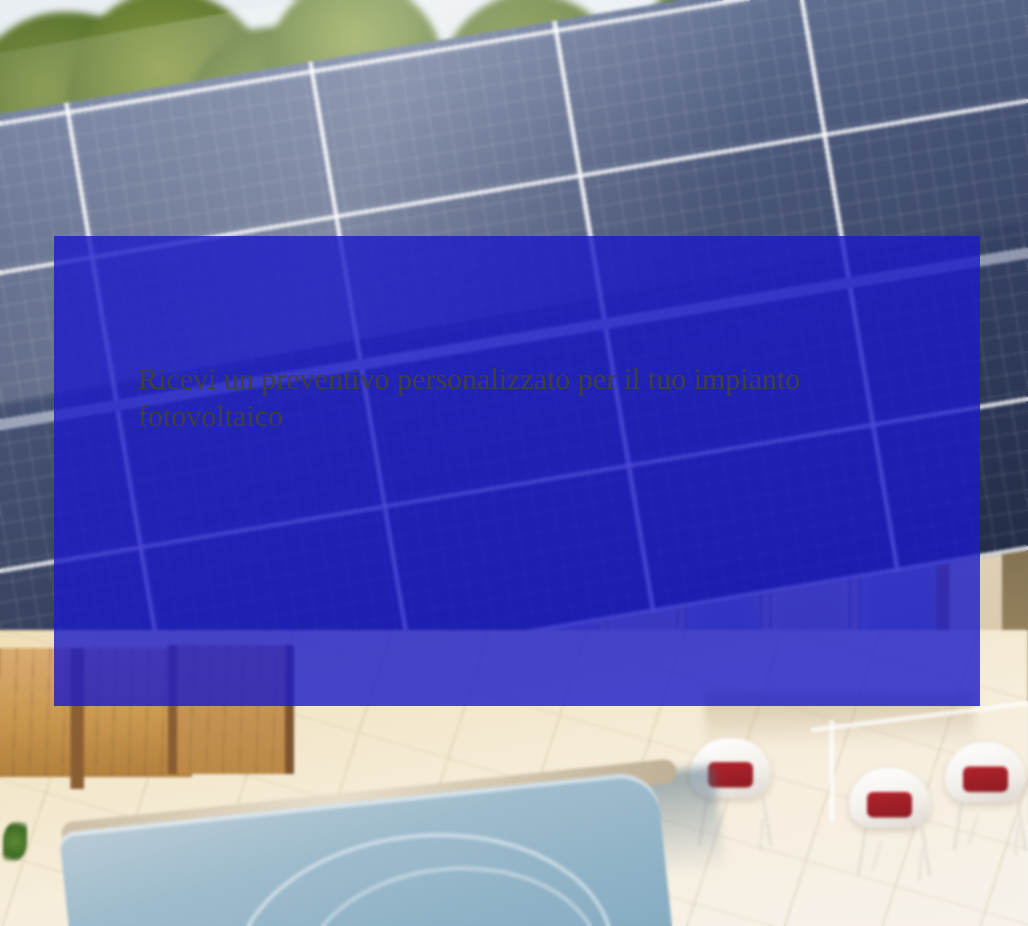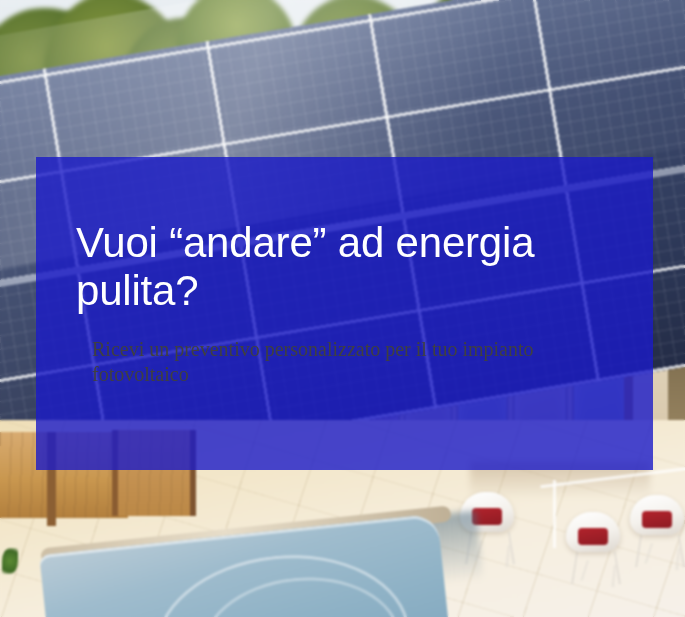--- a/index.html
+++ b/index.html
@@ -471,17 +471,16 @@
     <div class="pool"></div>
     <div class="pool-step pool-step-1"></div>
     <div class="pool-step pool-step-2"></div>
 
     <div class="patio-plant"></div>
 
     <div class="photo-soft"></div>
   </div>
 
   <div class="overlay-panel">
-    <h1 class="hero-title">Vuoi “andare” ad energia pulita?</h1>
     <p class="hero-subtitle">Ricevi un preventivo personalizzato per il tuo impianto fotovoltaico</p>
   </div>
 
 </div>
 
 </body></html>

